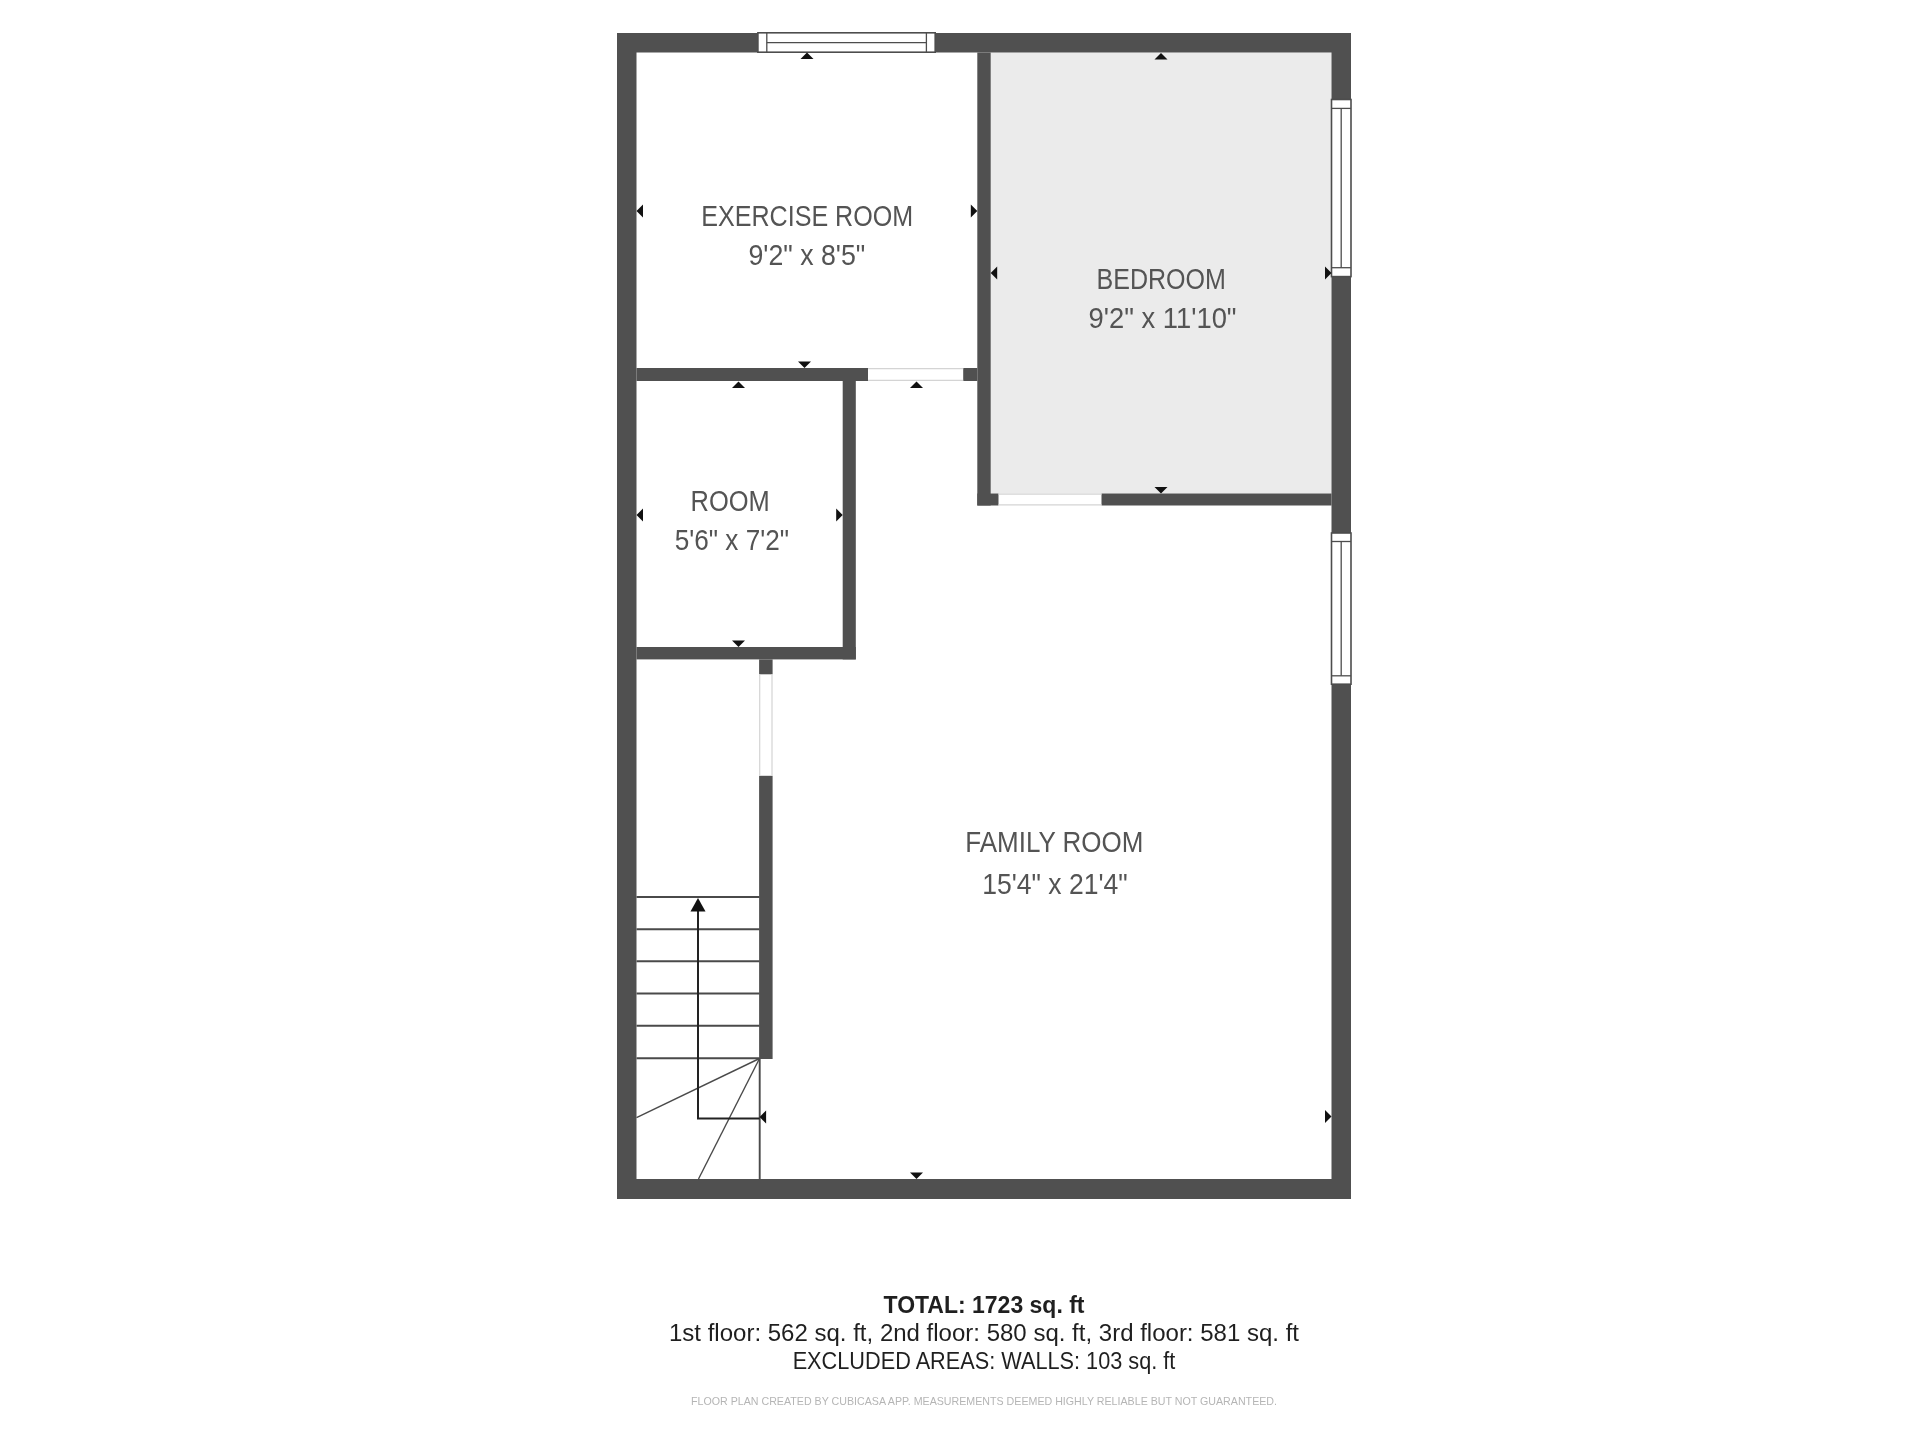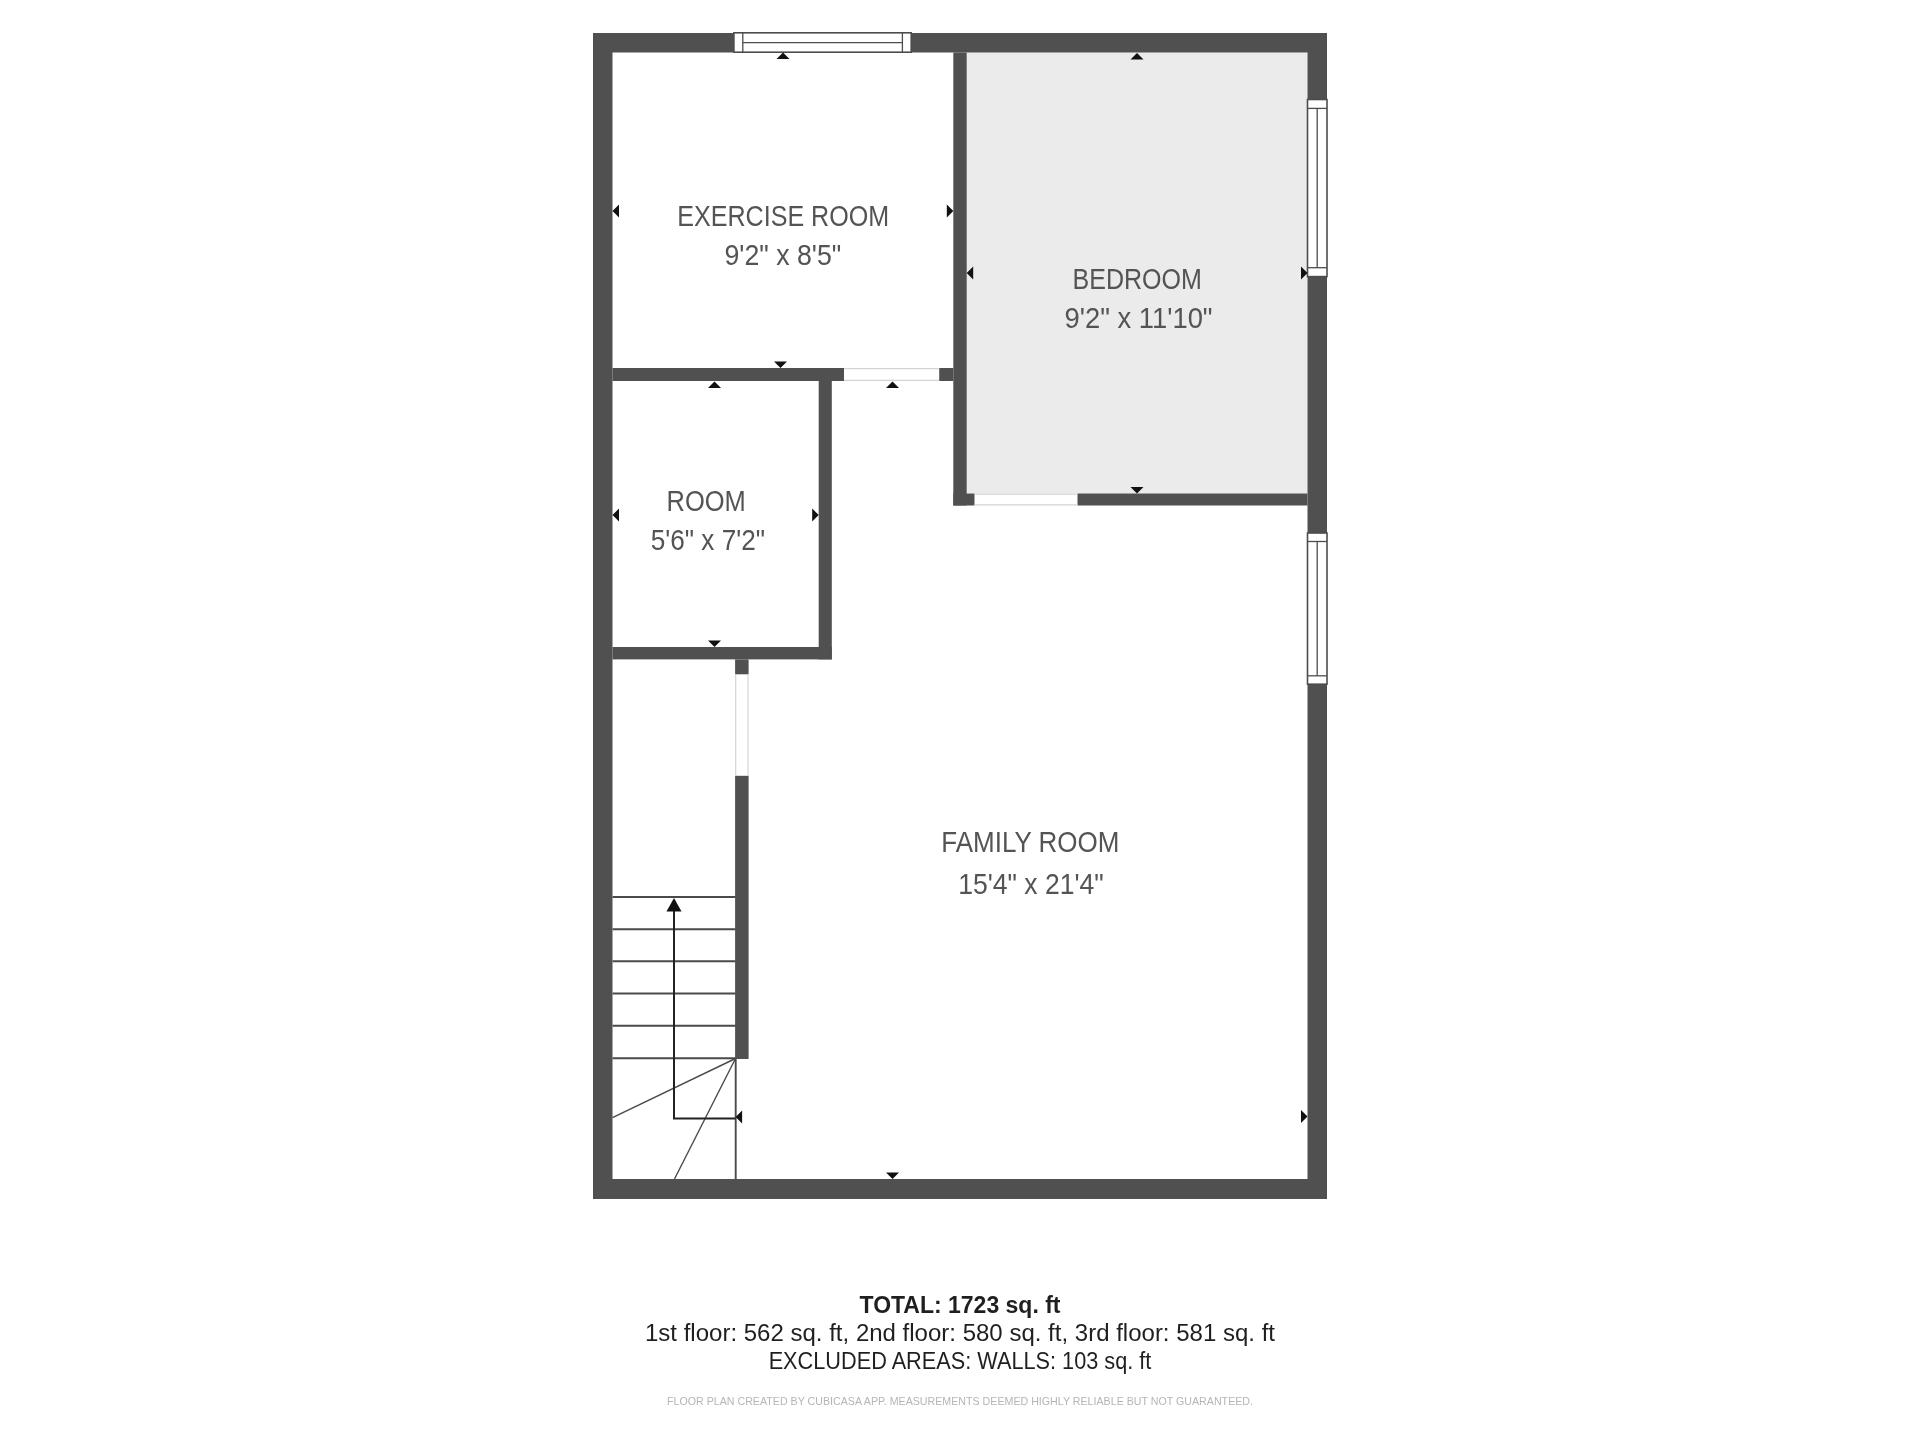--- a/index.html
+++ b/index.html
@@ -1,16 +1,16 @@
 <!DOCTYPE html>
 <html><head>
 <meta charset="utf-8">
 <style>
   html,body{margin:0;padding:0;background:#ffffff;}
-  #page{position:relative;width:1736px;height:1440px;background:#0f766e;overflow:hidden;}
+  #page{position:relative;width:1736px;height:1440px;background:#0f766e;overflow:hidden;margin-left:24px;}
   svg{position:absolute;top:0;left:0;}
   .lbl{fill:#545454;font-family:"Liberation Sans",sans-serif;font-size:29.5px;}
   .dim{fill:#545454;font-family:"Liberation Sans",sans-serif;font-size:29.5px;}
 </style>
 </head>
 <body>
 <div id="page">
 <svg width="1920" height="1440" viewBox="0 0 1920 1440">
   <rect x="0" y="0" width="1920" height="1440" fill="#ffffff"></rect>
 

